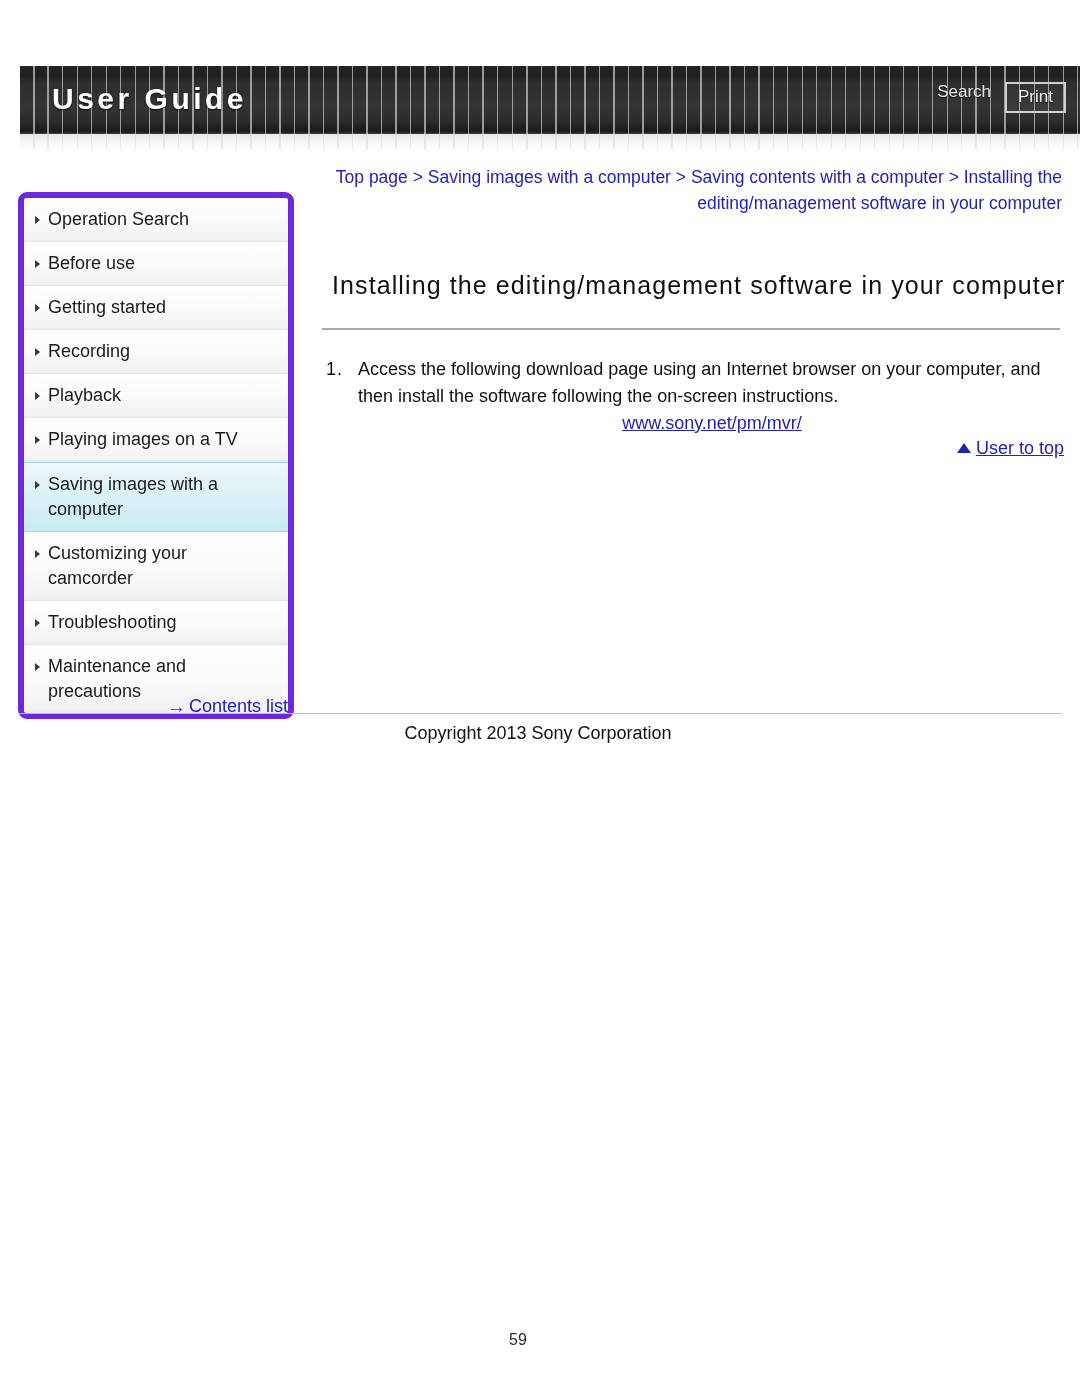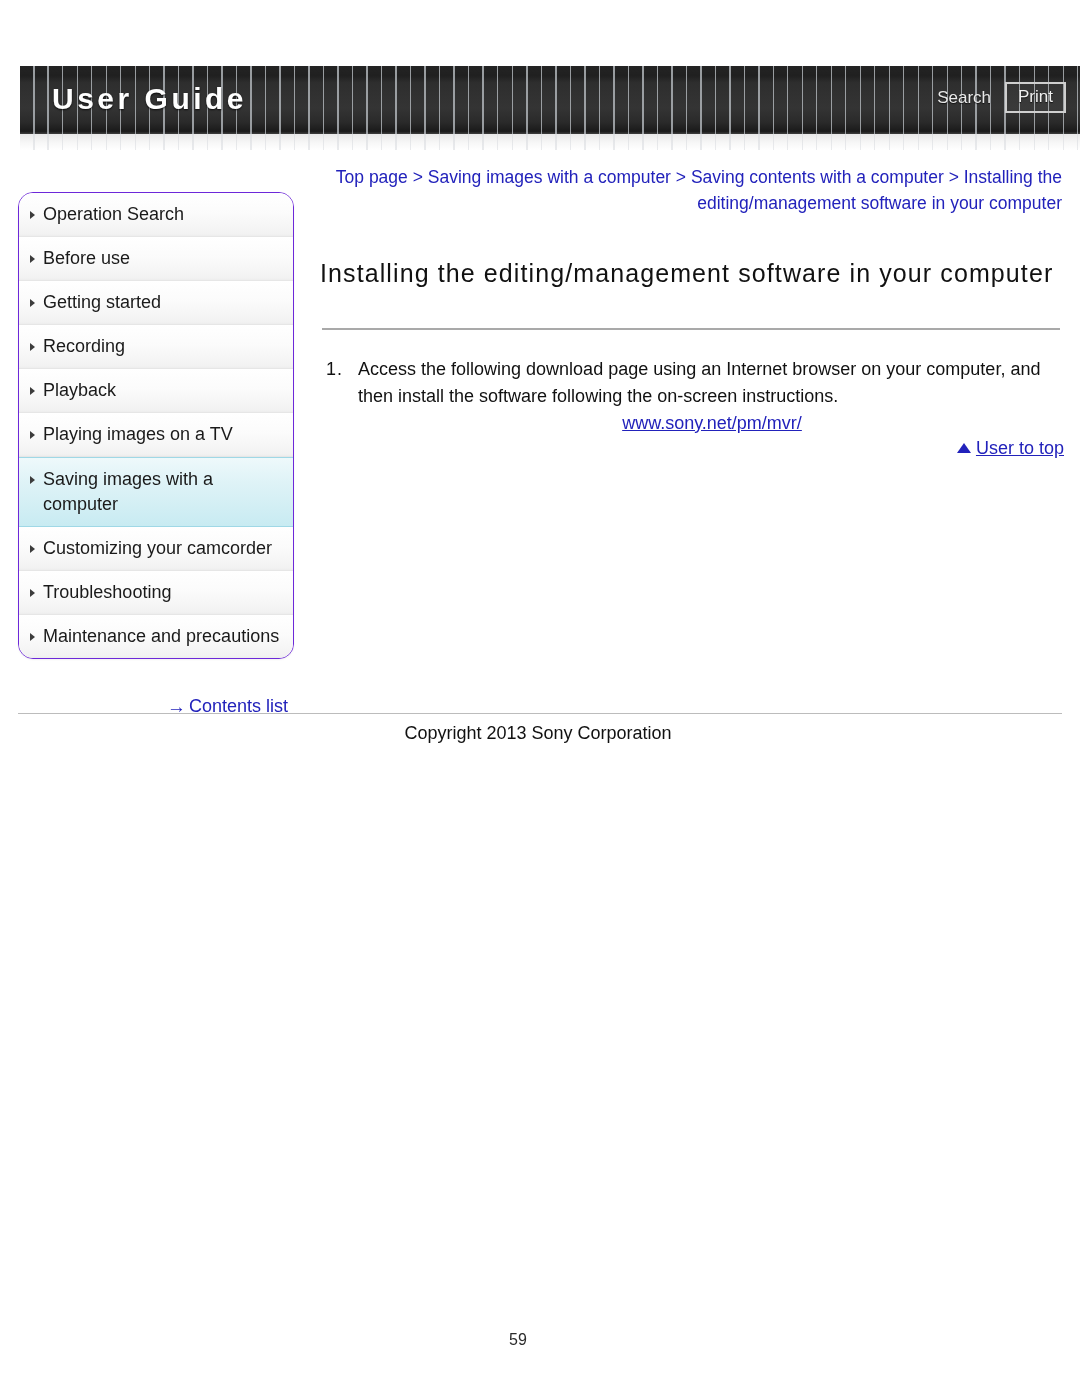--- a/index.html
+++ b/index.html
@@ -77,21 +77,20 @@
     letter-spacing: 3.5px;
     line-height: 38px;
     text-shadow: 0 1px 2px rgba(0,0,0,0.8);
     white-space: nowrap;
   }
   .header-actions {
     position: absolute;
     right: 14px;
     top: 16px;
     display: flex;
-    align-items: center;
     gap: 14px;
   }
   .search-link {
     color: #e9e9e9;
     font-size: 17px;
     line-height: 20px;
     white-space: nowrap;
     text-shadow: 0 1px 1px rgba(0,0,0,0.7);
   }
   .print-button {
@@ -104,22 +103,22 @@
     white-space: nowrap;
     text-shadow: 0 1px 1px rgba(0,0,0,0.7);
   }
 
   
   .sidebar {
     position: absolute;
     left: 18px;
     top: 192px;
     width: 276px;
-    border: 1px solid #6d28d9;
-    border-radius: 15px;
+    border: 6px solid #6d28d9;
+    border-radius: 9px;
     background: #fdfdfd;
     box-sizing: border-box;
     overflow: hidden;
     box-shadow: 0 1px 2px rgba(0,0,0,0.05);
   }
   .nav-item {
     position: relative;
     padding: 9px 12px 9px 24px;
     font-size: 18px;
     line-height: 25px;
@@ -186,21 +185,21 @@
   .page-title {
     position: absolute;
     left: 320px;
     top: 256px;
     width: 740px;
     font-size: 25px;
     font-weight: normal;
     line-height: 35px;
     letter-spacing: 1.1px;
     color: #111111;
-    margin: 0;
+    margin: 12px;
   }
   .title-rule {
     position: absolute;
     left: 322px;
     top: 328px;
     width: 738px;
     height: 2px;
     background: #a9a9a9;
   }
   .step-block {

